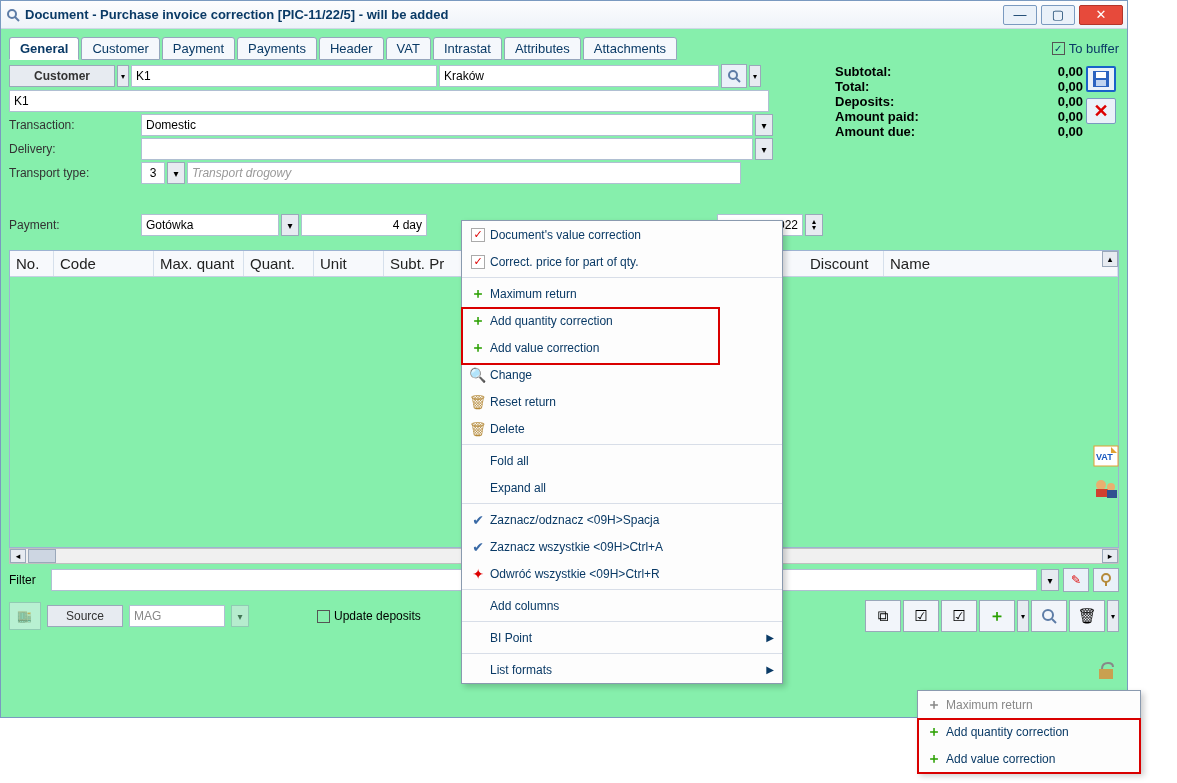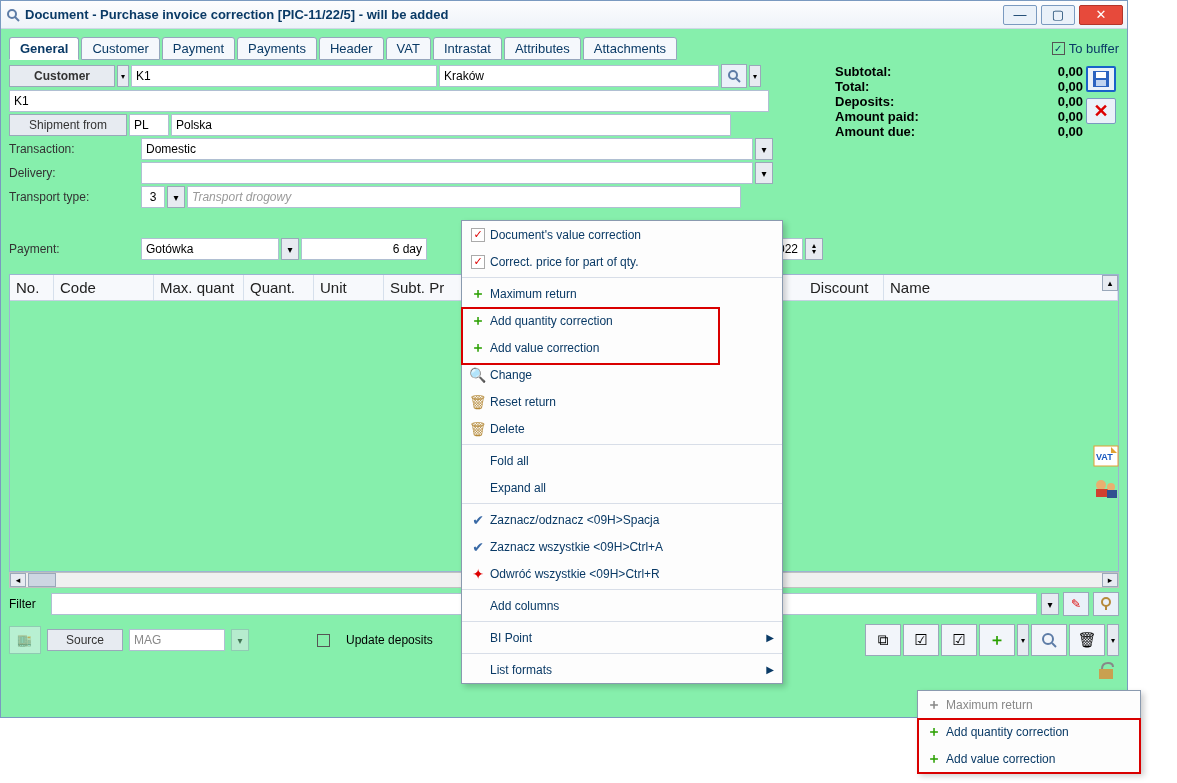--- a/index.html
+++ b/index.html
@@ -165,25 +165,20 @@
                 <circle cx="6" cy="6" r="4" fill="none" stroke="#5d7ca6" stroke-width="2"></circle>
                 <line x1="9" y1="9" x2="13" y2="13" stroke="#5d7ca6" stroke-width="2"></line>
               </svg>
             </span>
           <span class="smalldrop">▾</span>
         </div>
         <div class="row">
           <span class="txt" style="width:760px">K1</span>
         </div>
         <div class="row">
-          <span class="lblbtn" style="width:118px">Shipment from</span>
-          <span class="txt" style="width:40px">PL</span>
-          <span class="txt" style="width:560px">Polska</span>
-        </div>
-        <div class="row">
           <span class="lbl">Transaction:</span>
           <span class="txt" style="width:612px">Domestic</span>
           <span class="dropbtn">▾</span>
         </div>
         <div class="row">
           <span class="lbl">Delivery:</span>
           <span class="txt" style="width:612px"></span>
           <span class="dropbtn">▾</span>
         </div>
         <div class="row">
@@ -192,21 +187,21 @@
           <span class="dropbtn">▾</span>
           <span class="txt placeholder" style="width:554px">Transport drogowy</span>
         </div>
 
         <div style="height:28px"></div>
 
         <div class="row">
           <span class="lbl">Payment:</span>
           <span class="txt" style="width:138px">Gotówka</span>
           <span class="dropbtn">▾</span>
-          <span class="txt" style="width:126px;justify-content:flex-end">6 day</span>
+          <span class="txt" style="width:126px;justify-content:flex-end">4 day</span>
           <span style="flex:1"></span>
           <span class="txt" style="width:86px;justify-content:flex-end">11.05.2022</span>
           <span class="dropbtn" style="font-size:8px;flex-direction:column;line-height:6px">▴<br>▾</span>
         </div>
       </div>
 
       <div class="rightsummary">
         <div class="summary-row">
             <span>Subtotal:</span>
             <span>0,00</span>
@@ -276,21 +271,21 @@
           </svg>
         </span>
     </div>
 
     <div class="bottom">
       <span class="iconbtn" style="width:32px;height:28px;opacity:0.5">🏬</span>
       <span class="lblbtn" style="width:76px">Source</span>
       <span class="txt" style="width:96px;color:#888">MAG</span>
       <span class="dropbtn" style="opacity:0.5">▾</span>
       <span style="width:56px"></span>
-      <label style="display:inline-flex;align-items:center;gap:16px">
+      <label style="display:inline-flex;align-items:center;gap:4px">
         <span class="checkbox"></span>
         <span>Update deposits</span>
       </label>
 
       <div class="toolrow">
         <span class="toolbtn">⧉</span>
         <span class="toolbtn">☑</span>
         <span class="toolbtn">☑</span>
         <span class="toolbtn">
             <span class="plus-green">＋</span>

